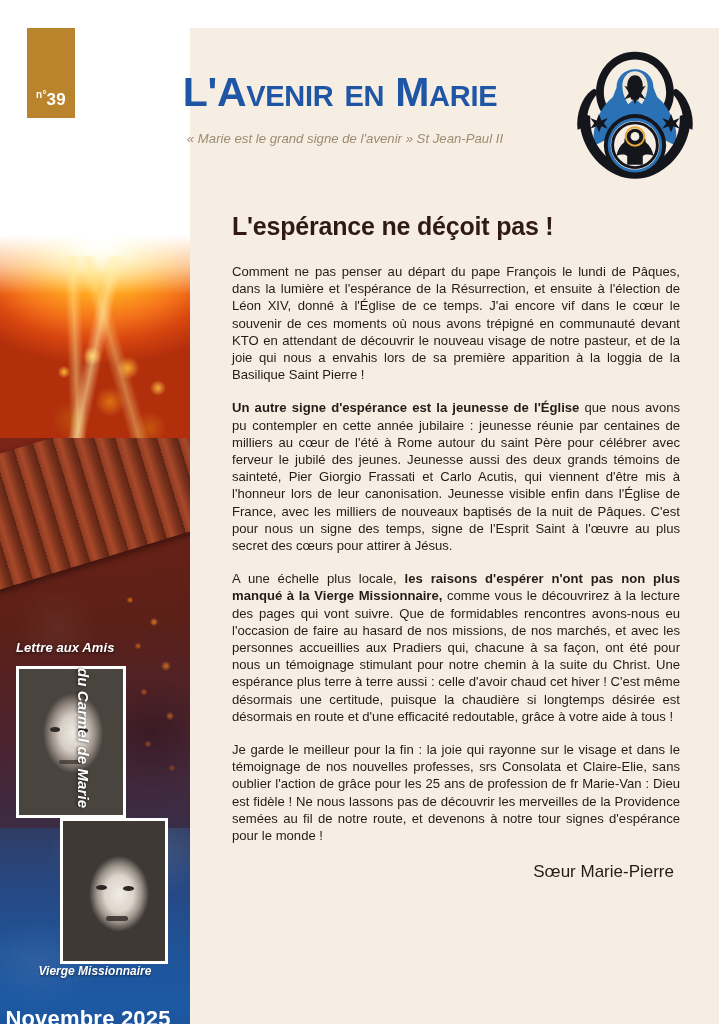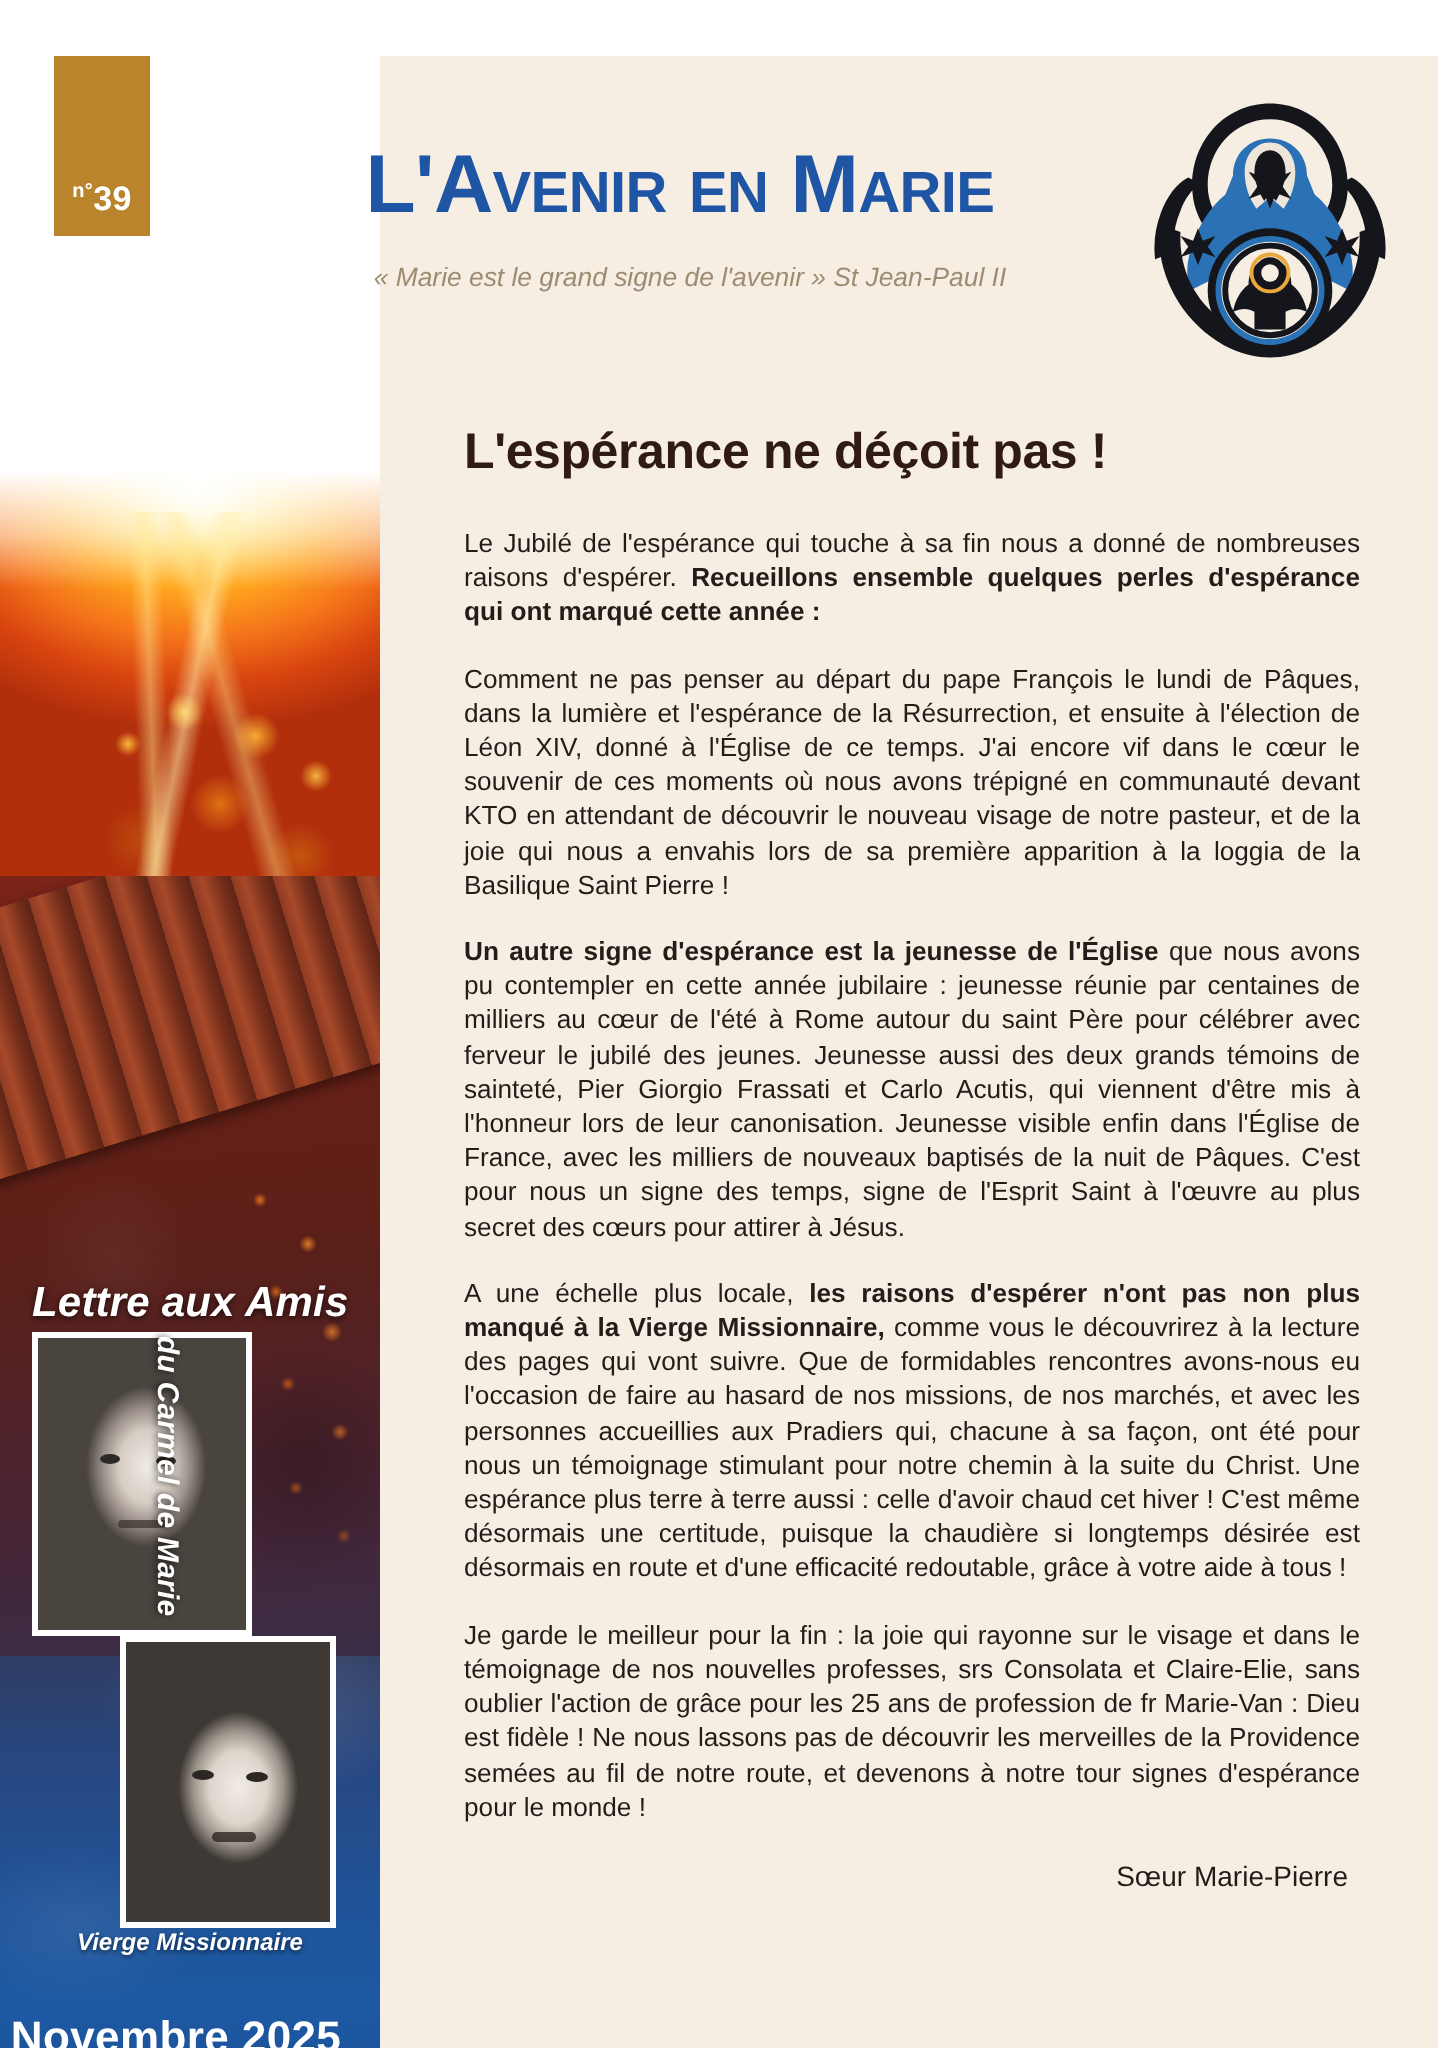--- a/index.html
+++ b/index.html
@@ -165,21 +165,21 @@
   }
 
   
   .caption-lettre {
     position: absolute;
     left: 16px; top: 612px;
     z-index: 7;
     color: #ffffff;
     font-weight: bold;
     font-style: italic;
-    font-size: 21px;
+    font-size: 13px;
     letter-spacing: .1px;
     text-shadow: 0 1px 3px rgba(0,0,0,.7);
     white-space: nowrap;
   }
   .caption-carmel {
     position: absolute;
     left: 92px; top: 640px;
     z-index: 7;
     transform-origin: left top;
     transform: rotate(90deg);
@@ -338,21 +338,21 @@
   .para {
     color: #231c18;
     font-size: 13.1px;
     line-height: 17.2px;
     text-align: justify;
     margin: 0 0 16px 0;
   }
   .para b { font-weight: bold; }
   #signature {
     color: #231c18;
-    font-size: 14px;
+    font-size: 17px;
     text-align: right;
     margin-top: 18px;
     padding-right: 6px;
   }
 </style>
 </head>
 <body>
 
 <div id="page">
 
@@ -420,21 +420,20 @@
         <path d="M75 24 l3 8 8 -3 -5 7 5 7 -8 -3 -3 8 -3 -8 -8 3 5 -7 -5 -7 8 3 Z" fill="#15161c" transform="translate(0,14)"></path>
         <path d="M38 72 l2.5 6.5 6.5 -2.5 -4 5.5 4 5.5 -6.5 -2.5 -2.5 6.5 -2.5 -6.5 -6.5 2.5 4 -5.5 -4 -5.5 6.5 2.5 Z" fill="#15161c"></path>
         <path d="M112 72 l2.5 6.5 6.5 -2.5 -4 5.5 4 5.5 -6.5 -2.5 -2.5 6.5 -2.5 -6.5 -6.5 2.5 4 -5.5 -4 -5.5 6.5 2.5 Z" fill="#15161c"></path>
       </svg>
     </div>
   </div>
 
   <div id="content">
     <h1 id="article-title">L'espérance ne déçoit pas !</h1>
 
-    <p class="para"><span>Le Jubilé de l'espérance qui touche à sa fin nous a donné de nombreuses raisons d'espérer. </span><b>Recueillons ensemble quelques perles d'espérance qui ont marqué cette année :</b><span></span></p>
 
     <p class="para"><span>Comment ne pas penser au départ du pape François le lundi de Pâques, dans la lumière et l'espérance de la Résurrection, et ensuite à l'élection de Léon XIV, donné à l'Église de ce temps. J'ai encore vif dans le cœur le souvenir de ces moments où nous avons trépigné en communauté devant KTO en attendant de découvrir le nouveau visage de notre pasteur, et de la joie qui nous a envahis lors de sa première apparition à la loggia de la Basilique Saint Pierre !</span><b></b><span></span></p>
 
     <p class="para"><span></span><b>Un autre signe d'espérance est la jeunesse de l'Église</b><span> que nous avons pu contempler en cette année jubilaire : jeunesse réunie par centaines de milliers au cœur de l'été à Rome autour du saint Père pour célébrer avec ferveur le jubilé des jeunes. Jeunesse aussi des deux grands témoins de sainteté, Pier Giorgio Frassati et Carlo Acutis, qui viennent d'être mis à l'honneur lors de leur canonisation. Jeunesse visible enfin dans l'Église de France, avec les milliers de nouveaux baptisés de la nuit de Pâques. C'est pour nous un signe des temps, signe de l'Esprit Saint à l'œuvre au plus secret des cœurs pour attirer à Jésus.</span></p>
 
     <p class="para"><span>A une échelle plus locale, </span><b>les raisons d'espérer n'ont pas non plus manqué à la Vierge Missionnaire,</b><span> comme vous le découvrirez à la lecture des pages qui vont suivre. Que de formidables rencontres avons-nous eu l'occasion de faire au hasard de nos missions, de nos marchés, et avec les personnes accueillies aux Pradiers qui, chacune à sa façon, ont été pour nous un témoignage stimulant pour notre chemin à la suite du Christ. Une espérance plus terre à terre aussi : celle d'avoir chaud cet hiver ! C'est même désormais une certitude, puisque la chaudière si longtemps désirée est désormais en route et d'une efficacité redoutable, grâce à votre aide à tous !</span></p>
 
     <p class="para"><span>Je garde le meilleur pour la fin : la joie qui rayonne sur le visage et dans le témoignage de nos nouvelles professes, srs Consolata et Claire-Elie, sans oublier l'action de grâce pour les 25 ans de profession de fr Marie-Van : Dieu est fidèle ! Ne nous lassons pas de découvrir les merveilles de la Providence semées au fil de notre route, et devenons à notre tour signes d'espérance pour le monde !</span><b></b><span></span></p>
 
     <div id="signature">Sœur Marie-Pierre</div>

